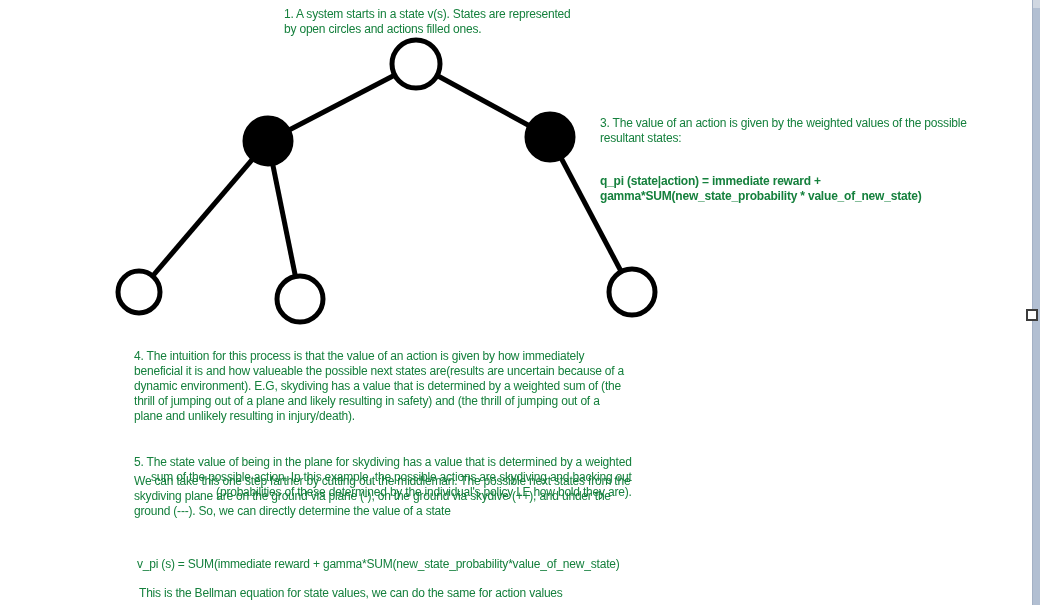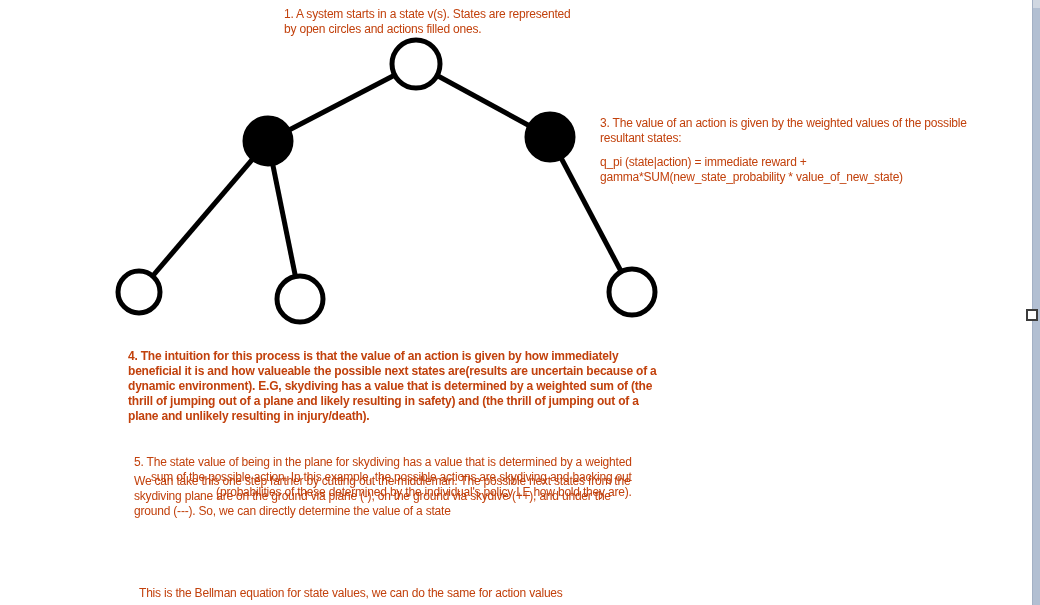--- a/index.html
+++ b/index.html
@@ -19,21 +19,21 @@
     position: absolute;
     inset: 0;
     background: #ffffff;
   }
   .note {
     position: absolute;
     font-size: 12px;
     line-height: 15px;
     white-space: pre-line;
     letter-spacing: -0.2px;
-    color: #c2410c;
+    color: #15803d;
   }
   svg.tree {
     position: absolute;
     left: 0;
     top: 0;
   }
   .scroll-track {
     position: absolute;
     top: 0;
     right: 0;
@@ -79,37 +79,38 @@
       <circle cx="632" cy="292" r="23" fill="#ffffff" stroke="#000000" stroke-width="5"></circle>
     </svg>
 
   <div class="note" style="left:284px; top:7px;">1. A system starts in a state v(s). States are represented
 by open circles and actions filled ones.</div>
 
 
   <div class="note" style="left:600px; top:108px;margin-top:8px;">3. The value of an action is given by the weighted values of the possible
 resultant states:</div>
 
-  <div class="note" style="left:600px; top:155px;">q_pi (state|action) = immediate reward +
+  <div class="note" style="left:600px; top:174px;font-weight:bold;">q_pi (state|action) = immediate reward +
 gamma*SUM(new_state_probability * value_of_new_state)</div>
 
-  <div class="note" style="left:128px; top:349px;font-weight:bold;">4. The intuition for this process is that the value of an action is given by how immediately
+  <div class="note" style="left:134px; top:349px;">4. The intuition for this process is that the value of an action is given by how immediately
 beneficial it is and how valueable the possible next states are(results are uncertain because of a
 dynamic environment). E.G, skydiving has a value that is determined by a weighted sum of (the
 thrill of jumping out of a plane and likely resulting in safety) and (the thrill of jumping out of a
 plane and unlikely resulting in injury/death).</div>
 
   <div class="note" style="left:134px; top:455px;text-align:right;">5. The state value of being in the plane for skydiving has a value that is determined by a weighted
 sum of the possible action. In this example, the possible actions are skydiving and backing out
 (probabilities of these determined by the individual's policy I.E how bold they are).</div>
 
   <div class="note" style="left:134px; top:474px;">We can take this one step farther by cutting out the middleman. The possible next states from the
 skydiving plane are on the ground via plane (-), on the ground via skydive (++), and under the
 ground (---). So, we can directly determine the value of a state</div>
 
+  <div class="note" style="left:137px; top:557px;">v_pi (s) = SUM(immediate reward + gamma*SUM(new_state_probability*value_of_new_state)</div>
 
   <div class="note" style="left:139px; top:586px;">This is the Bellman equation for state values, we can do the same for action values</div>
 
   <div class="scroll-track">
     <div class="scroll-track-cap"></div>
   </div>
 
   <div class="resize-handle"></div>
 
 </div>

